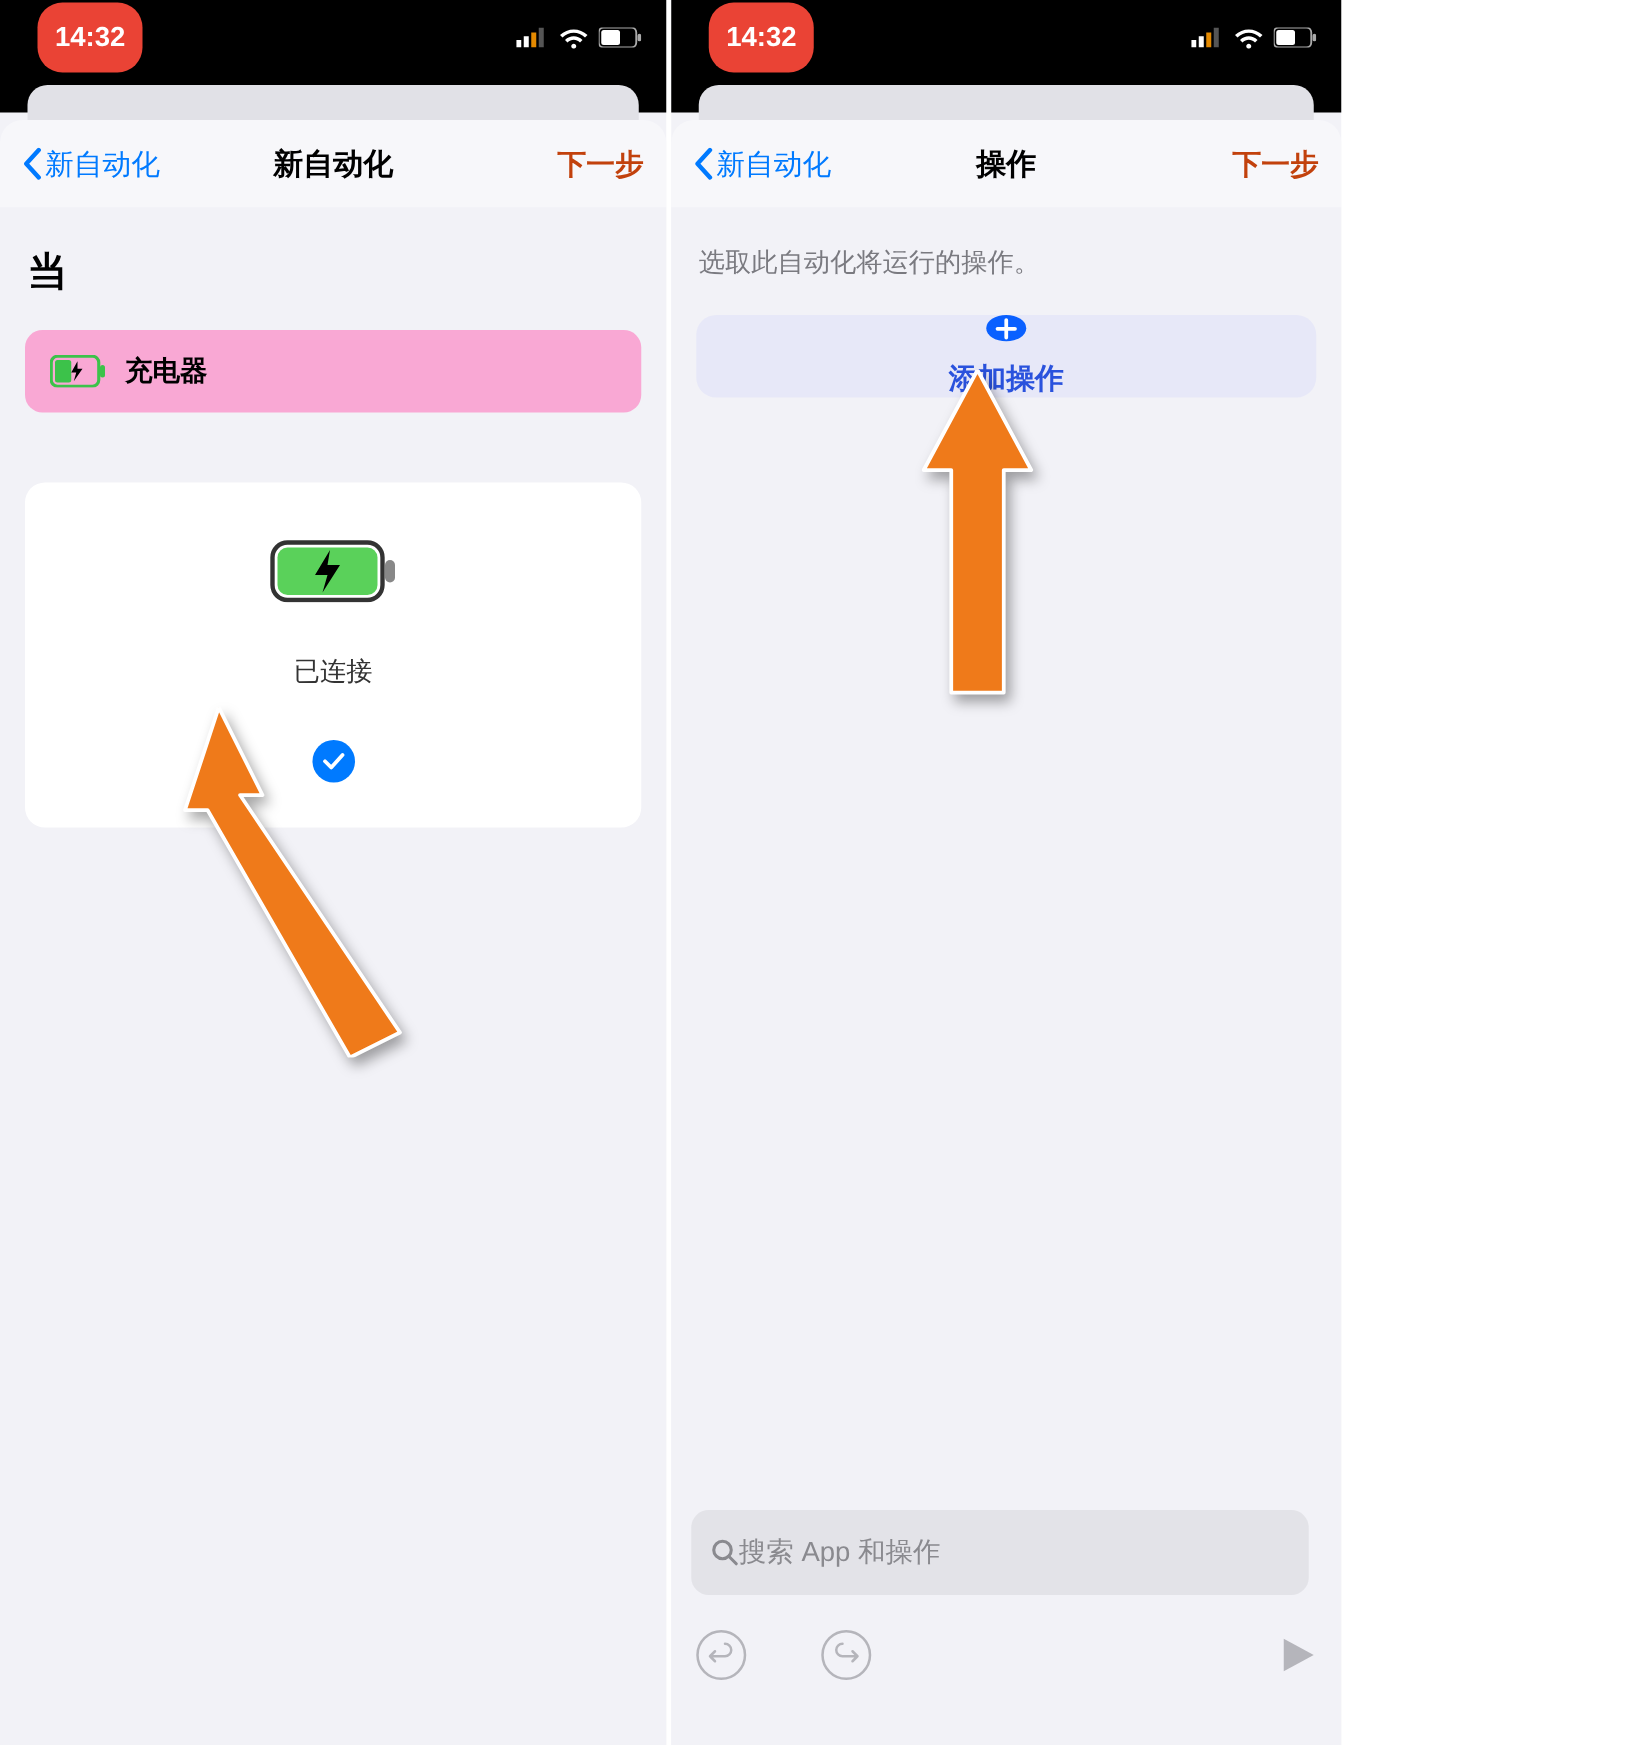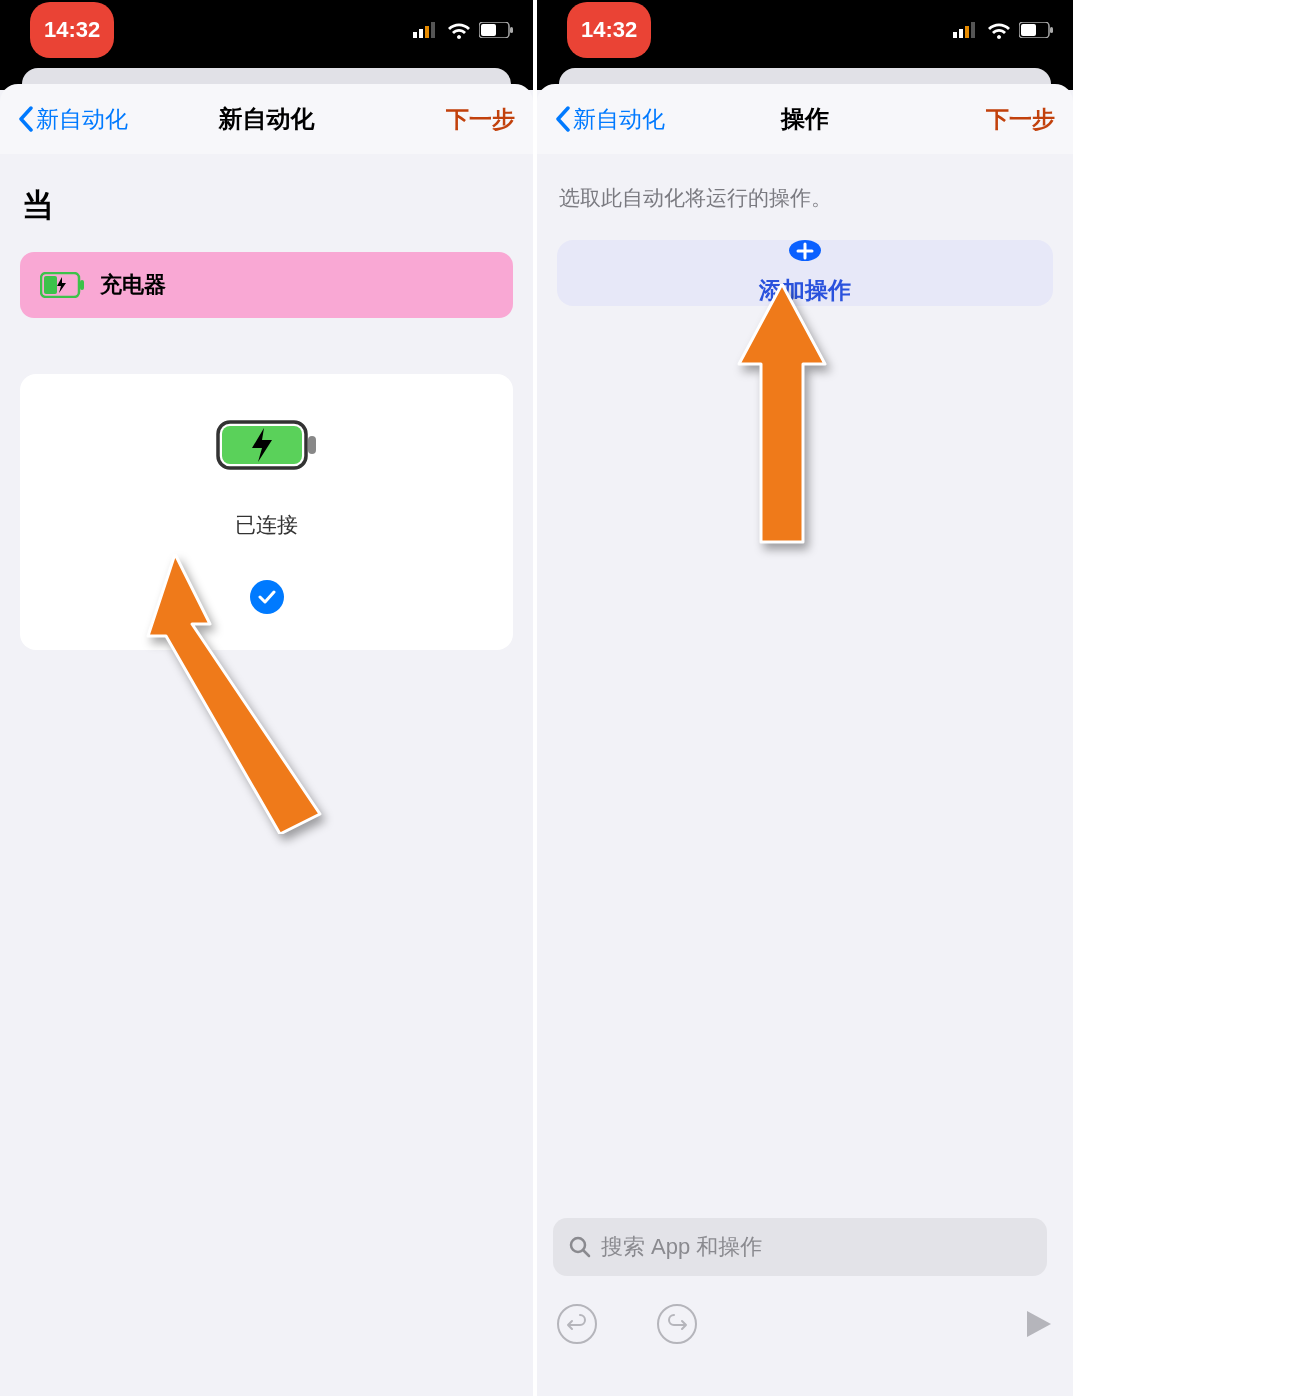--- a/index.html
+++ b/index.html
@@ -57,21 +57,21 @@
       position:absolute;
       top:68px; left:22px; right:22px;
       height:40px;
       background:#e1e1e7;
       border-radius:16px 16px 0 0;
       z-index:1;
     }
     .nav {
       position:relative;
       z-index:2;
-      margin-top:24px;
+      margin-top:36px;
       background: #f7f7fa;
       border-radius: 18px 18px 0 0;
       height: 70px;
       display: flex;
       align-items: center;
       justify-content: space-between;
       padding: 0 18px;
     }
     .nav-back {
       display: flex;
@@ -162,25 +162,24 @@
       background: #0a60ff;
       border-radius: 50%;
       display: flex; align-items: center; justify-content: center;
     }
     .search-bar {
       position: absolute;
       bottom: 120px;
       left: 16px; right: 26px;
       background: #e3e3e8;
       border-radius: 14px;
-      height: 58px;
+      height: 68px;
       display: flex;
       align-items: center;
       padding: 0 16px;
-      gap: 10px;
       color: #8a8a8f;
       font-size: 22px;
     }
     .bottom-controls {
       position: absolute;
       bottom: 52px;
       left: 20px; right: 20px;
       display: flex;
       align-items: center;
       justify-content: space-between;

